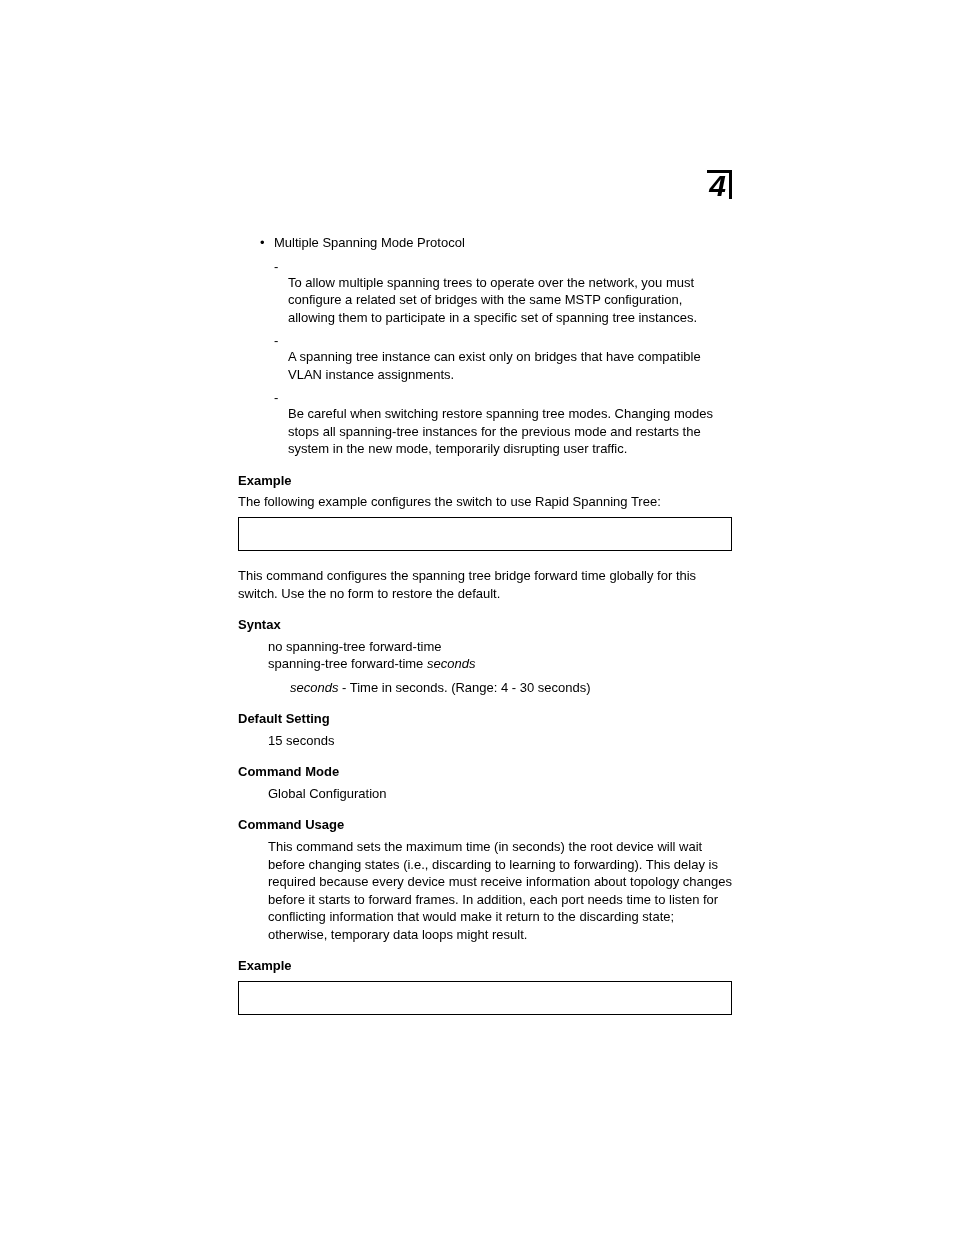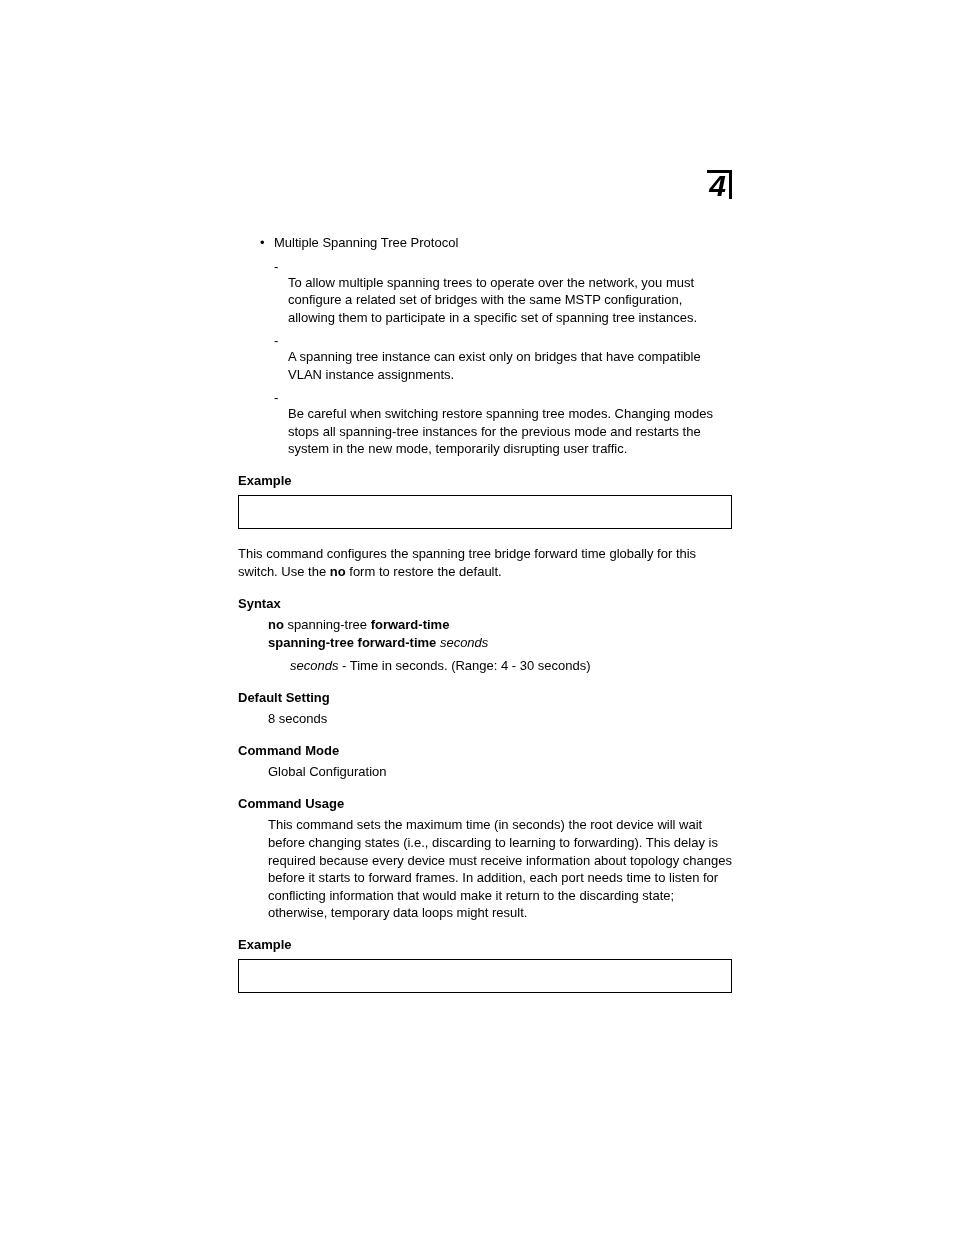--- a/index.html
+++ b/index.html
@@ -48,54 +48,55 @@
     border: 1px solid #000;
     height: 34px;
     margin-top: 6px;
     margin-bottom: 16px;
   }
   .code-box-2 {
     border: 1px solid #000;
     height: 34px;
     margin-top: 6px;
   }
-  .inline-bold { font-weight: bold; }
+  .inline-bold { font-weight: normal; }
   .inline-italic { font-style: italic; }
   .indent-1 { margin-left: 30px; margin-top: 4px; margin-bottom: 4px; }
   .indent-2 { margin-left: 52px; margin-top: 6px; margin-bottom: 6px; }
 </style>
 </head>
 <body>
 
 <div class="page">
 
   <div class="chapter-num">4</div>
 
   <div class="bullet-block">
     <div class="bullet-row">
       <div class="bullet-dot">•</div>
-      <div class="bullet-text">Multiple Spanning Tree Protocol</div>
+      <div class="bullet-text">Multiple Spanning Mode Protocol</div>
     </div>
     <div class="sub-block">
       <div class="dash-row">
         <div class="dash">-</div>
         <div class="dash-text">To allow multiple spanning trees to operate over the network, you must configure a related set of bridges with the same MSTP configuration, allowing them to participate in a specific set of spanning tree instances.</div>
       </div>
       <div class="dash-row">
         <div class="dash">-</div>
         <div class="dash-text">A spanning tree instance can exist only on bridges that have compatible VLAN instance assignments.</div>
       </div>
       <div class="dash-row">
         <div class="dash">-</div>
         <div class="dash-text">Be careful when switching restore spanning tree modes. Changing modes stops all spanning-tree instances for the previous mode and restarts the system in the new mode, temporarily disrupting user traffic.</div>
       </div>
     </div>
   </div>
 
   <div class="section-heading">Example</div>
+  <div class="para">The following example configures the switch to use Rapid Spanning Tree:</div>
   <div class="code-box"></div>
 
   <div class="para">
     <span>This command configures the spanning tree bridge forward time globally for this switch. Use the </span><span class="inline-bold">no</span><span> form to restore the default.</span>
   </div>
 
   <div class="section-heading">Syntax</div>
   <div class="indent-1">
     <div>
       <span class="inline-bold">no</span><span> spanning-tree </span><span class="inline-bold">forward-time</span>
@@ -104,21 +105,21 @@
       <span class="inline-bold">spanning-tree forward-time</span><span class="inline-italic"> seconds</span>
     </div>
   </div>
   <div class="indent-2">
     <div>
       <span class="inline-italic">seconds</span><span> - Time in seconds. (Range: 4 - 30 seconds)</span>
     </div>
   </div>
 
   <div class="section-heading">Default Setting</div>
-  <div class="indent-1">8 seconds</div>
+  <div class="indent-1">15 seconds</div>
 
   <div class="section-heading">Command Mode</div>
   <div class="indent-1">Global Configuration</div>
 
   <div class="section-heading">Command Usage</div>
   <div class="indent-1">This command sets the maximum time (in seconds) the root device will wait before changing states (i.e., discarding to learning to forwarding). This delay is required because every device must receive information about topology changes before it starts to forward frames. In addition, each port needs time to listen for conflicting information that would make it return to the discarding state; otherwise, temporary data loops might result.</div>
 
   <div class="section-heading">Example</div>
   <div class="code-box-2"></div>
 

